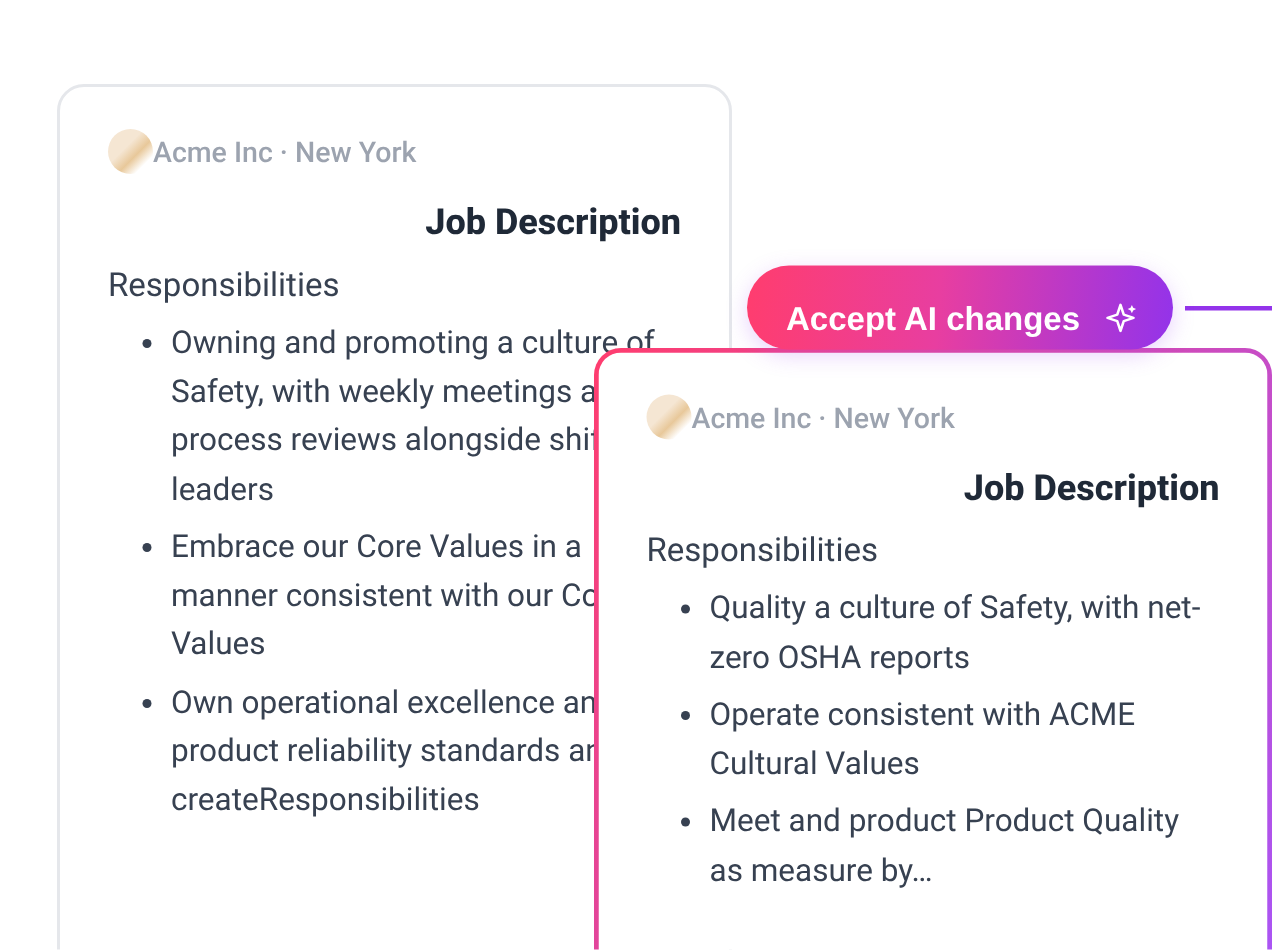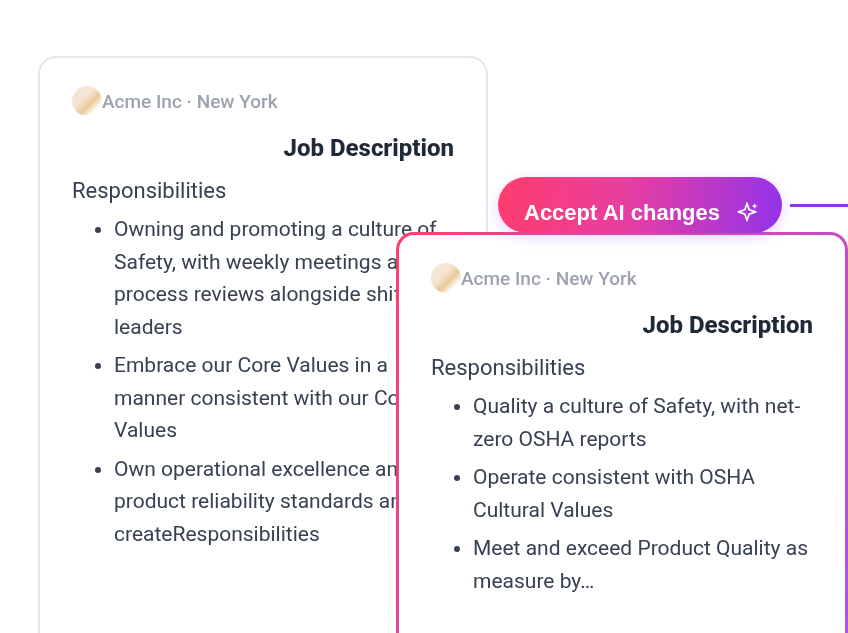--- a/index.html
+++ b/index.html
@@ -132,22 +132,22 @@
   <div class="meta-row">
     <div class="avatar"></div>
     <div class="meta-text">
       <span>Acme Inc</span><span> · </span><span>New York</span>
     </div>
   </div>
   <div class="title">Job Description</div>
   <div class="subhead">Responsibilities</div>
   <ul class="bullets">
     <li>Quality a culture of Safety, with net-zero OSHA reports</li>
-    <li>Operate consistent with OSHA Cultural Values</li>
-    <li>Meet and exceed Product Quality as measure by…</li>
+    <li>Operate consistent with ACME Cultural Values</li>
+    <li>Meet and product Product Quality as measure by…</li>
   </ul>
 </div>
 
 <div class="gradient-line"></div>
 
 <button class="accept-btn">
   <span>Accept AI changes</span>
   <svg width="26" height="26" viewBox="0 0 24 24" fill="none" stroke="white" stroke-width="1.6" stroke-linejoin="round">
     <path d="M12 3 L14 9 L20 11 L14 13 L12 19 L10 13 L4 11 L10 9 Z"></path>
     <path d="M19 3 L19.8 4.8 L21.6 5.6 L19.8 6.4 L19 8.2 L18.2 6.4 L16.4 5.6 L18.2 4.8 Z" fill="white" stroke="none"></path>

